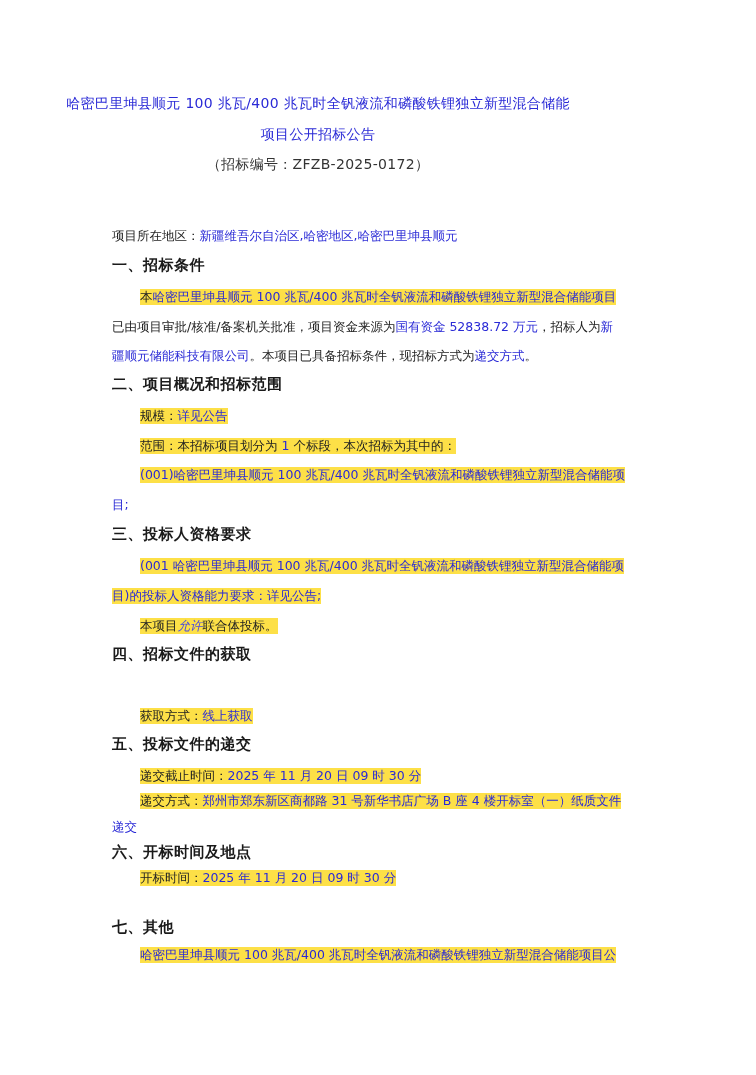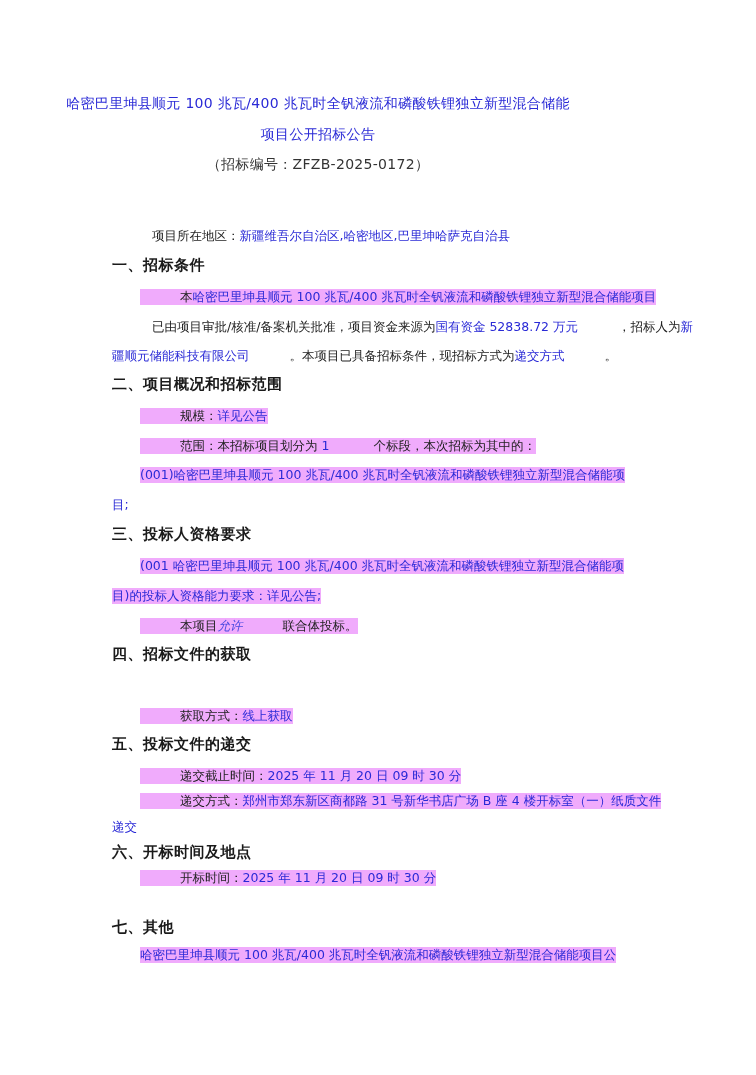--- a/index.html
+++ b/index.html
@@ -35,48 +35,48 @@
     .title-line1 { top: 95px; }
     .title-line2 { top: 126px; text-align: center; }
     .title-line3 { top: 156px; color: #333333; }
     .abs {
       position: absolute;
       white-space: nowrap;
       font-size: 12.5px;
       line-height: 16px;
     }
     .blue { color: #2a2ad6; }
-    .black { color: #222222; margin-left: 40px; }
+    .black { color: #222222; }
     .heading {
       position: absolute;
       left: 112px;
       font-size: 15px;
       font-weight: bold;
       color: #1a1a1a;
       white-space: nowrap;
       letter-spacing: 0.5px;
     }
     .italic-blue {
       color: #4a4ae0;
       font-style: italic;
       font-family: "DejaVu Serif", "Liberation Serif", serif;
     }
-    .shade { background: #f0abfc; }
+    .shade { background: #fde047; }
   </style>
 </head>
 <body>
 
 <div class="page">
 
   <div class="title-block title-line1">哈密巴里坤县顺元 100 兆瓦/400 兆瓦时全钒液流和磷酸铁锂独立新型混合储能</div>
   <div class="title-block title-line2">项目公开招标公告</div>
   <div class="title-block title-line3">（招标编号：ZFZB-2025-0172）</div>
 
   <div class="abs" style="left:112px; top:228px;">
-    <span class="black">项目所在地区：</span><span class="blue">新疆维吾尔自治区,哈密地区,巴里坤哈萨克自治县</span>
+    <span class="black">项目所在地区：</span><span class="blue">新疆维吾尔自治区,哈密地区,哈密巴里坤县顺元</span>
   </div>
 
   <div class="heading" style="top:256px;text-align:center;">一、招标条件</div>
   <div class="abs shade" style="left:140px; top:289px;">
     <span class="black">本</span><span class="blue">哈密巴里坤县顺元 100 兆瓦/400 兆瓦时全钒液流和磷酸铁锂独立新型混合储能项目</span>
   </div>
   <div class="abs" style="left:112px; top:319px;">
     <span class="black">已由项目审批/核准/备案机关批准，项目资金来源为</span><span class="blue">国有资金 52838.72 万元</span><span class="black">，招标人为</span><span class="blue">新</span>
   </div>
   <div class="abs" style="left:112px; top:348px;">

